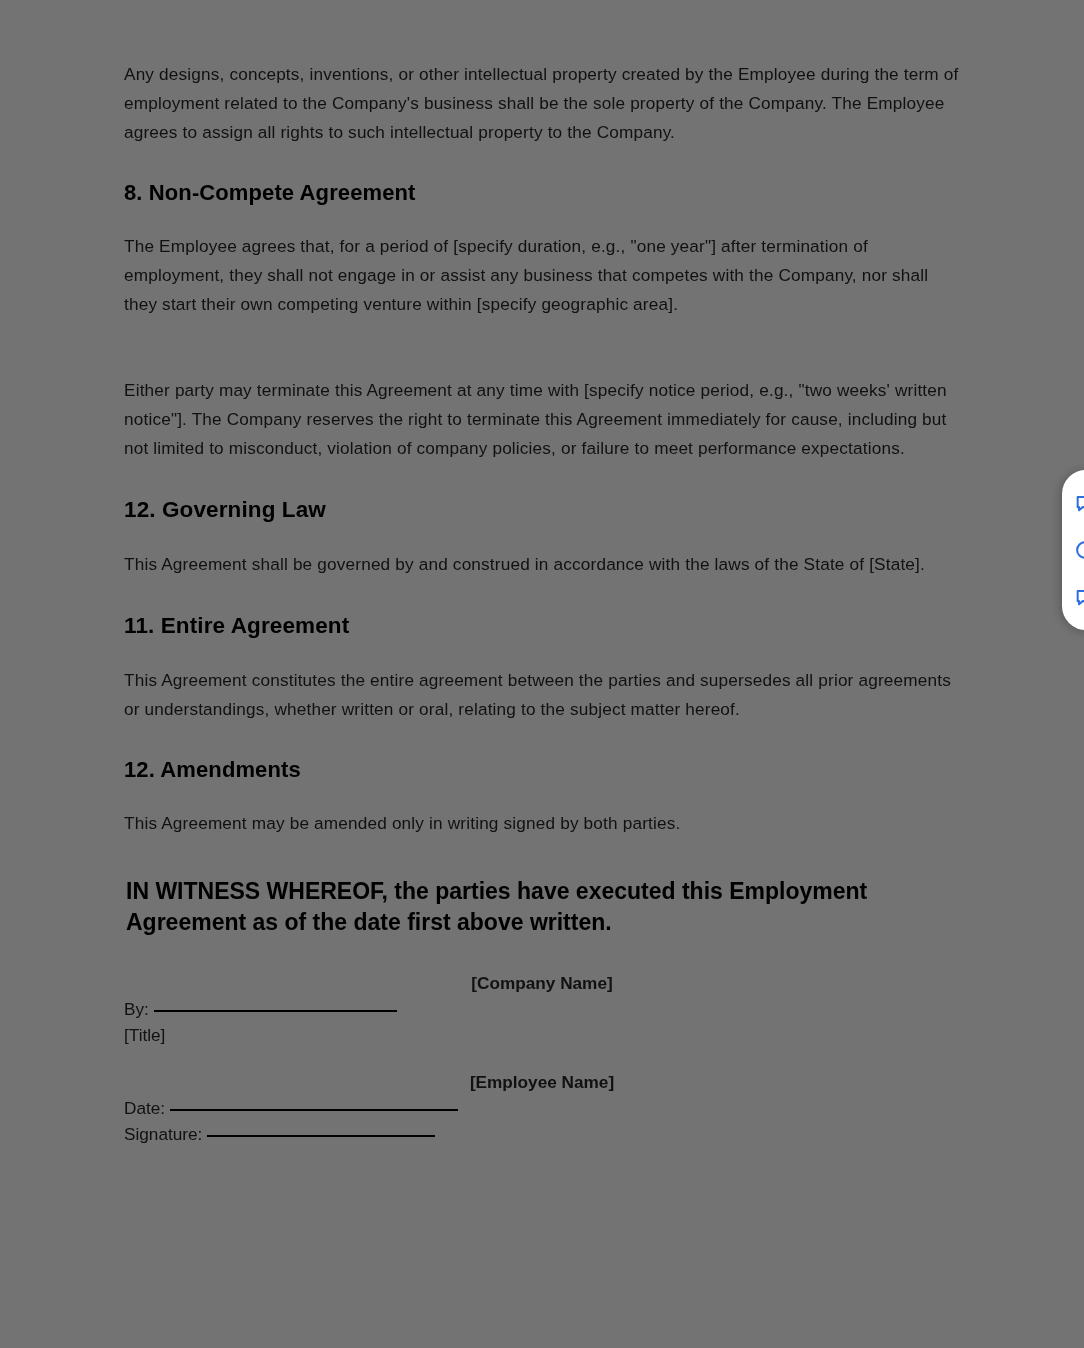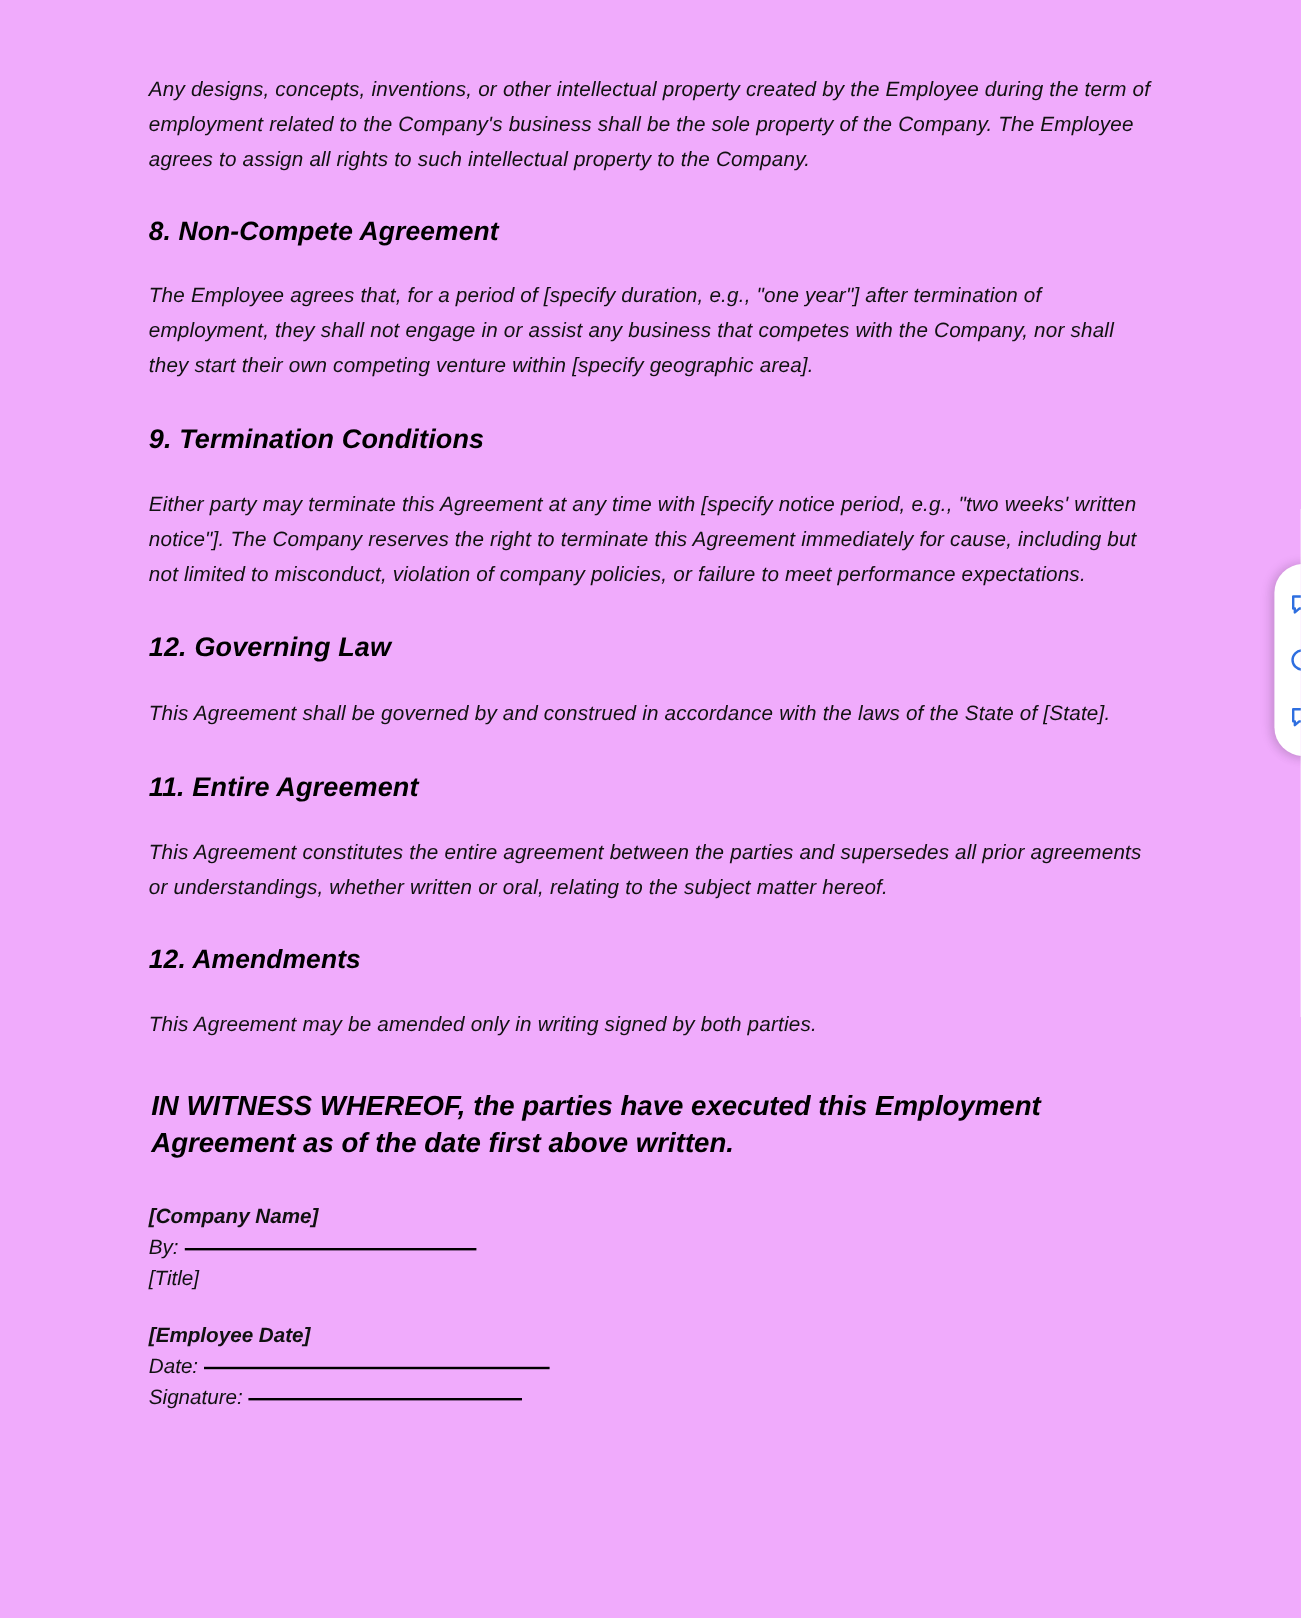--- a/index.html
+++ b/index.html
@@ -15,22 +15,21 @@
     font-family: "Liberation Sans", sans-serif;
     color: #000000;
     -webkit-font-smoothing: antialiased;
   }
 
   .page {
     position: absolute;
     left: 0; top: 0;
     width: 1084px;
     height: 1348px;
-    background: #f0abfc;
-    font-style: italic;
+    background: #737373;
   }
 
   .doc-body {
     position: absolute;
     left: 124px;
     top: 60px;
     width: 836px;
   }
 
   p.para {
@@ -70,20 +69,21 @@
 
   .sig-block {
     font-size: 17.2px;
     line-height: 26px;
     color: #111111;
   }
   .sig-name {
     font-weight: bold;
     font-size: 17.2px;
     line-height: 26px;
+    text-align: center;
   }
   .sig-line {
     display: inline-block;
     vertical-align: baseline;
     border-bottom: 2px solid #000000;
     height: 0;
     position: relative;
     top: -3px;
   }
   .line-by { width: 243px; }
@@ -126,21 +126,20 @@
   <div class="doc-body">
 
     <p class="para">Any designs, concepts, inventions, or other intellectual property created by the Employee during the term of employment related to the Company's business shall be the sole property of the Company. The Employee agrees to assign all rights to such intellectual property to the Company.</p>
 
     <div class="gap-para-to-head"></div>
     <h2 class="heading h-sm">8. Non-Compete Agreement</h2>
     <div class="gap-head-to-para"></div>
     <p class="para">The Employee agrees that, for a period of [specify duration, e.g., "one year"] after termination of employment, they shall not engage in or assist any business that competes with the Company, nor shall they start their own competing venture within [specify geographic area].</p>
 
     <div class="gap-para-to-head"></div>
-    <h2 class="heading h-lg">9. Termination Conditions</h2>
     <div class="gap-head-to-para"></div>
     <p class="para">Either party may terminate this Agreement at any time with [specify notice period, e.g., "two weeks' written notice"]. The Company reserves the right to terminate this Agreement immediately for cause, including but not limited to misconduct, violation of company policies, or failure to meet performance expectations.</p>
 
     <div class="gap-para-to-head"></div>
     <h2 class="heading h-lg">12. Governing Law</h2>
     <div class="gap-head-to-para"></div>
     <p class="para">This Agreement shall be governed by and construed in accordance with the laws of the State of [State].</p>
 
     <div class="gap-para-to-head"></div>
     <h2 class="heading h-lg">11. Entire Agreement</h2>
@@ -159,21 +158,21 @@
 
     <div class="sig-block">
       <div class="sig-name">[Company Name]</div>
       <div><span>By: </span><span class="sig-line line-by"></span></div>
       <div>[Title]</div>
     </div>
 
     <div style="height:21px"></div>
 
     <div class="sig-block">
-      <div class="sig-name">[Employee Date]</div>
+      <div class="sig-name">[Employee Name]</div>
       <div><span>Date: </span><span class="sig-line line-date"></span></div>
       <div><span>Signature: </span><span class="sig-line line-sig"></span></div>
     </div>
 
   </div>
 
   <div class="side-widget">
 
     <div class="widget-btn">
       <span>

